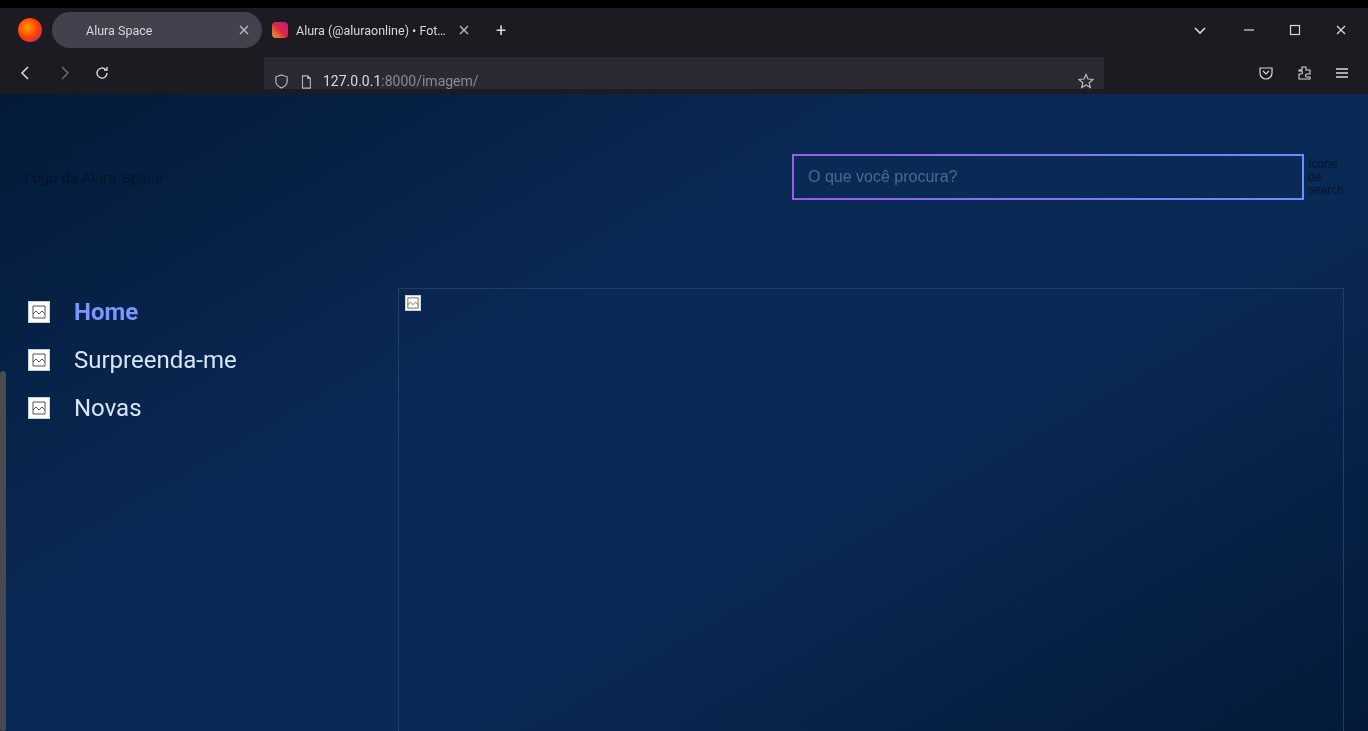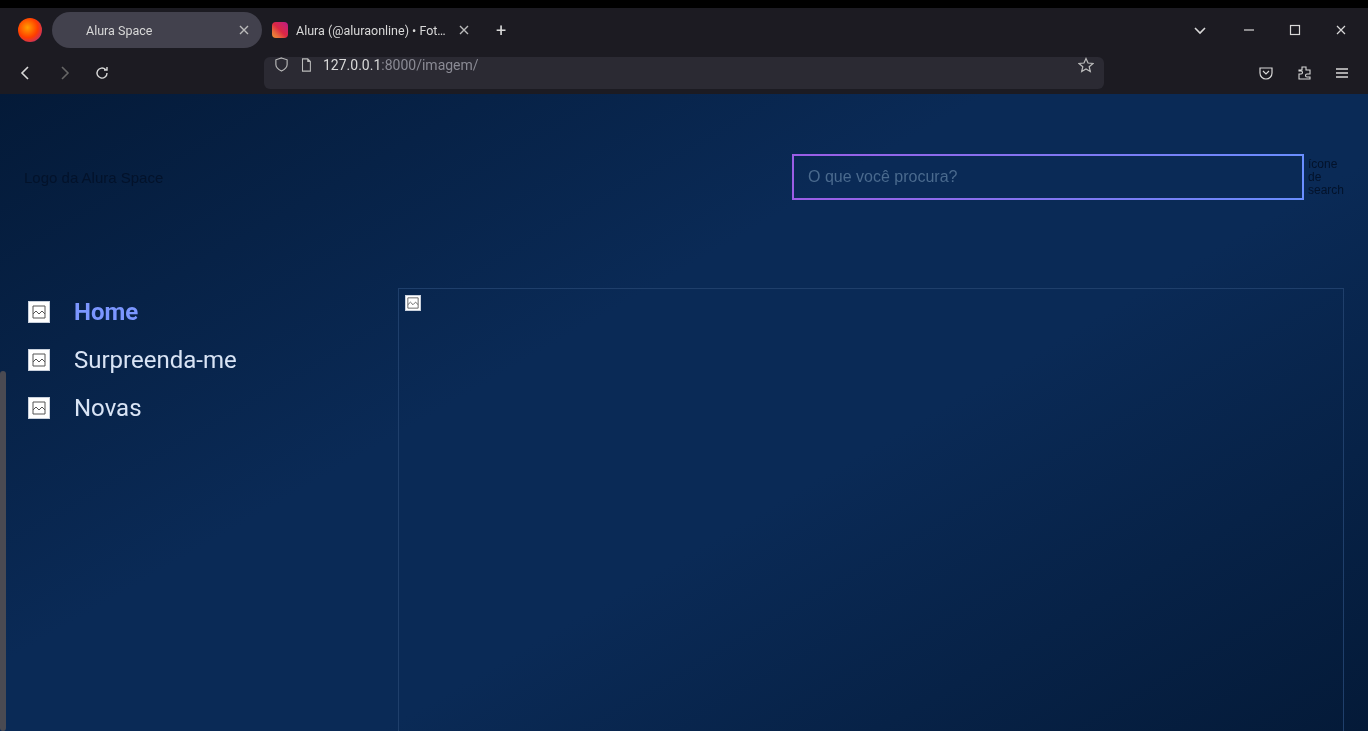--- a/index.html
+++ b/index.html
@@ -145,23 +145,23 @@
       border-radius: 4px;
       cursor: pointer;
     }
     .nav-btn.disabled {
       color: #666;
     }
     .urlbar {
       flex: 1;
       height: 32px;
       background: #2b2a33;
-      border-radius: 6px;
-      display: flex;
-      align-items: flex-start;
+      border-radius: 0;
+      display: flex;
+      align-items: flex-end;
       padding: 0 10px;
       margin: 0 140px 0 140px;
       gap: 10px;
       font-size: 14px;
     }
     .urlbar-icons {
       display: flex;
       align-items: center;
       gap: 10px;
       color: #bbb;

